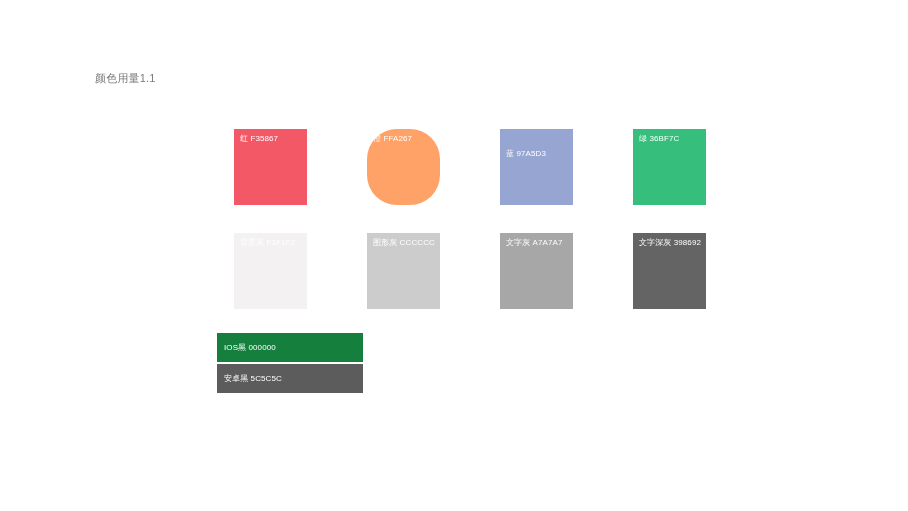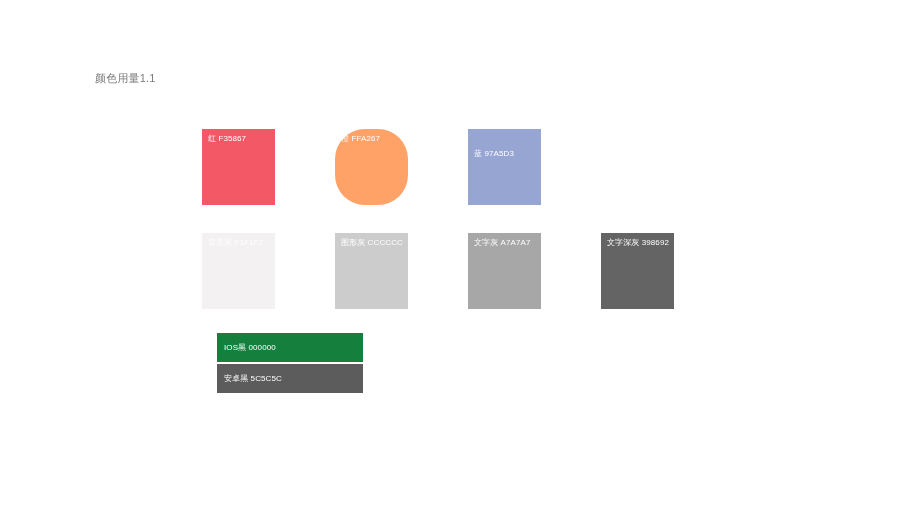--- a/index.html
+++ b/index.html
@@ -30,21 +30,21 @@
     font-size: 11px;
     line-height: 14px;
     color: #7b7b7b;
     letter-spacing: 0.2px;
     white-space: nowrap;
   }
 
   
   .swatch-grid {
     position: absolute;
-    left: 202px;
+    left: 234px;
     top: 129px;
     width: 480px;
   }
 
   .swatch-row {
     position: relative;
     height: 76px;
   }
   .swatch-row.row-1 { top: 0px; }
   .swatch-row.row-2 { top: 28px; }
@@ -111,20 +111,23 @@
     <div class="swatch-row row-1">
       <div class="swatch c0" style="background-color: rgb(243, 88, 103);">
         <span class="swatch-label" style="color: rgb(255, 255, 255);">红 F35867</span>
       </div>
       <div class="swatch c1" style="background-color: rgb(255, 162, 103); border-radius: 30px;">
         <span class="swatch-label" style="color: rgb(255, 255, 255);">橙 FFA267</span>
       </div>
       <div class="swatch c2" style="background-color: rgb(151, 165, 211);">
         <span class="swatch-label" style="color: rgb(255, 255, 255); margin-top: 15px;">蓝 97A5D3</span>
       </div>
+      <div class="swatch c3" style="background-color: rgb(54, 191, 124);">
+        <span class="swatch-label" style="color: rgb(255, 255, 255);">绿 36BF7C</span>
+      </div>
     </div>
 
     <div class="swatch-row row-2">
       <div class="swatch c0" style="background-color: rgb(243, 241, 242);">
         <span class="swatch-label" style="color: rgb(255, 255, 255);">背景灰 F3F1F2</span>
       </div>
       <div class="swatch c1" style="background-color: rgb(204, 204, 204);">
         <span class="swatch-label" style="color: rgb(255, 255, 255);">图形灰 CCCCCC</span>
       </div>
       <div class="swatch c2" style="background-color: rgb(167, 167, 167); text-align: center;">

